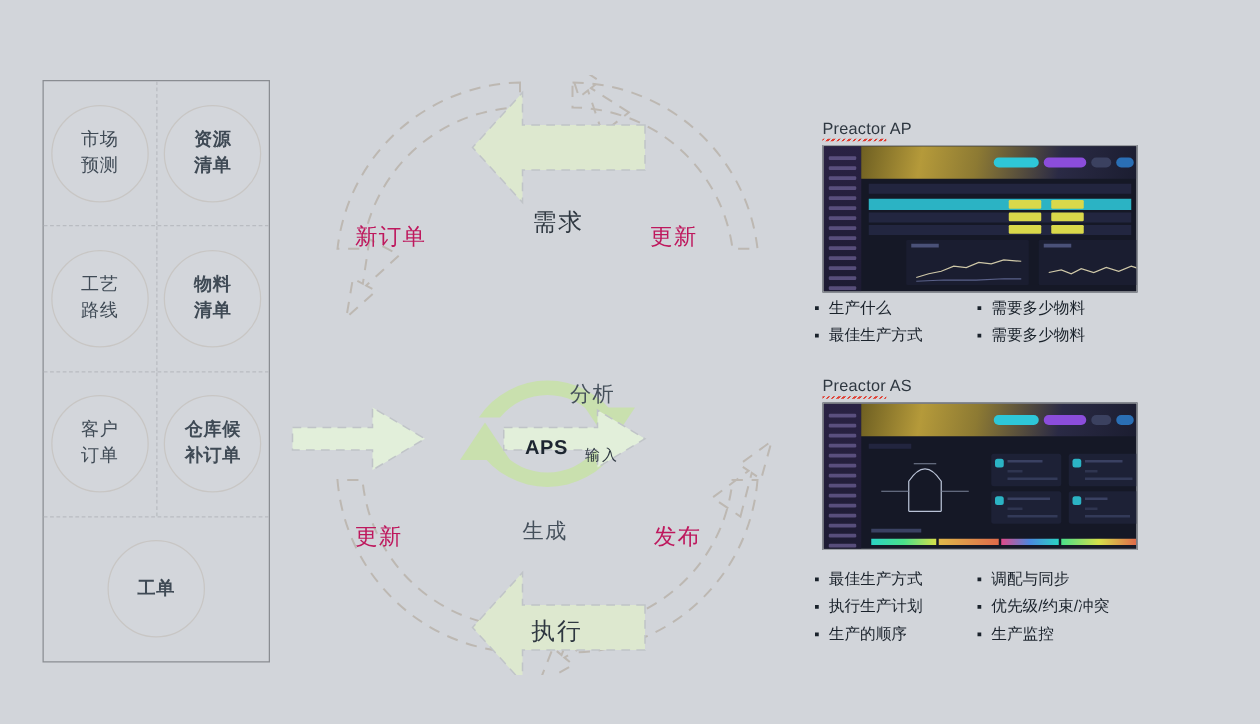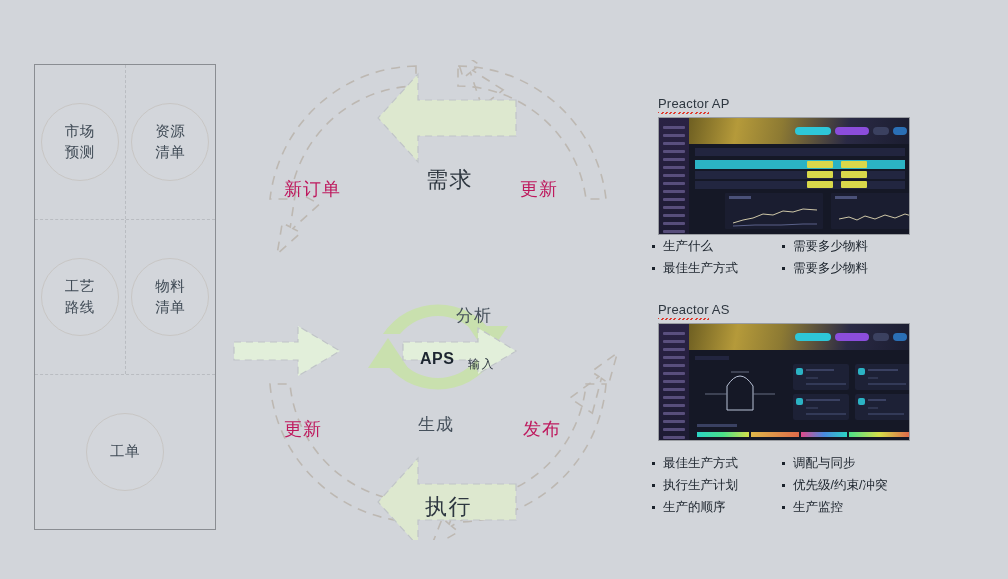--- a/index.html
+++ b/index.html
@@ -18,21 +18,21 @@
     border: 1px solid #8a8d92;
     display: flex; flex-direction: column;
   }
   .tbl-row { flex: 1; display: flex; border-bottom: 1px dashed #b9bcc1; }
   .tbl-row:last-child { border-bottom: none; }
   .tbl-cell {
     flex: 1; position: relative;
     display: flex; align-items: center; justify-content: center;
     border-right: 1px dashed #b9bcc1;
   }
-  .tbl-cell:last-child { border-right: none; }
+  .tbl-cell:last-child { border-right: none; font-weight: bold; }
   .cell-circle {
     position: absolute; left: 50%; top: 50%;
     transform: translate(-50%, -50%);
     width: 78px; height: 78px; border-radius: 50%;
     border: 1px solid #c8c6c4;
     background: rgba(255,255,255,0.04);
   }
   .cell-label {
     position: relative; z-index: 2;
     font-size: 14.5px; color: #3f4a55; line-height: 1.45;
@@ -61,21 +61,21 @@
   #w-generate { left: 190px; top: 353px; font-family: Liberation Serif, serif; }
 
   #lbl-aps {
     position: absolute; left: 192px; top: 290px;
     font-size: 16px; font-weight: bold; color: #1d2630;
     letter-spacing: .5px;
   }
 
   
   .blk-arrow-txt {
-    position: absolute; font-size: 22px; color: #2e3740;
+    position: absolute; font-size: 19px; color: #2e3740;
     letter-spacing: 1.5px; white-space: nowrap;
   }
   #t-demand { left: 198px; top: 105px; }
   #t-execute { left: 197px; top: 432px; }
 
   #t-input {
     position: absolute; left: 240px; top: 296px;
     font-size: 12px; color: #2e3740; letter-spacing: 1.5px;
   }
   #t-output {
@@ -197,20 +197,30 @@
       </div>
     </div>
     <div class="tbl-row">
       <div class="tbl-cell">
         <div class="cell-circle"></div>
         <div class="cell-label">工艺<br>路线</div>
       </div>
       <div class="tbl-cell">
         <div class="cell-circle"></div>
         <div class="cell-label">物料<br>清单</div>
+      </div>
+    </div>
+    <div class="tbl-row">
+      <div class="tbl-cell">
+        <div class="cell-circle"></div>
+        <div class="cell-label">客户<br>订单</div>
+      </div>
+      <div class="tbl-cell">
+        <div class="cell-circle"></div>
+        <div class="cell-label">仓库候<br>补订单</div>
       </div>
     </div>
     <div class="tbl-row">
       <div class="tbl-cell">
         <div class="cell-circle"></div>
         <div class="cell-label">工单</div>
       </div>
     </div>
   </div>
 

